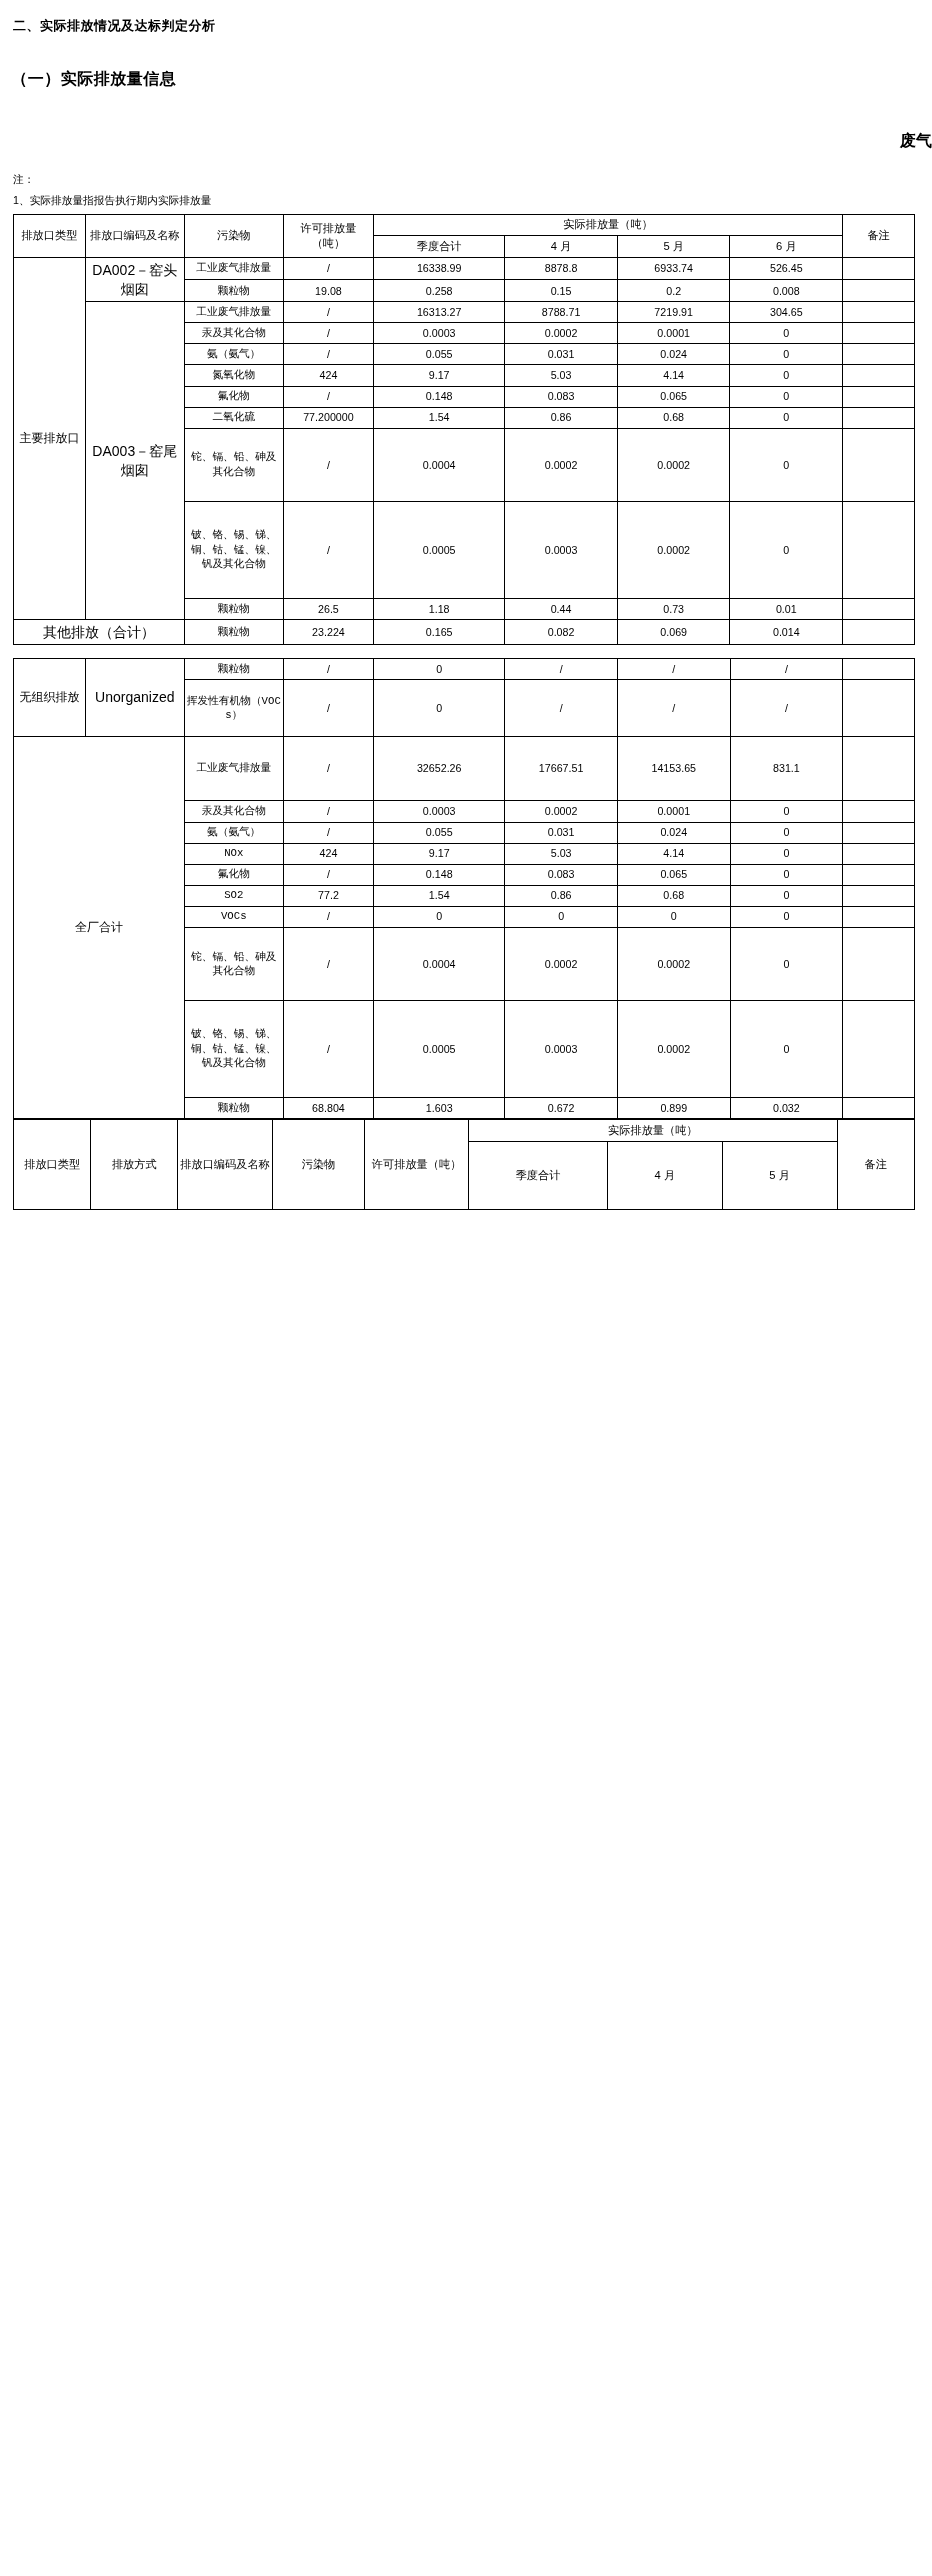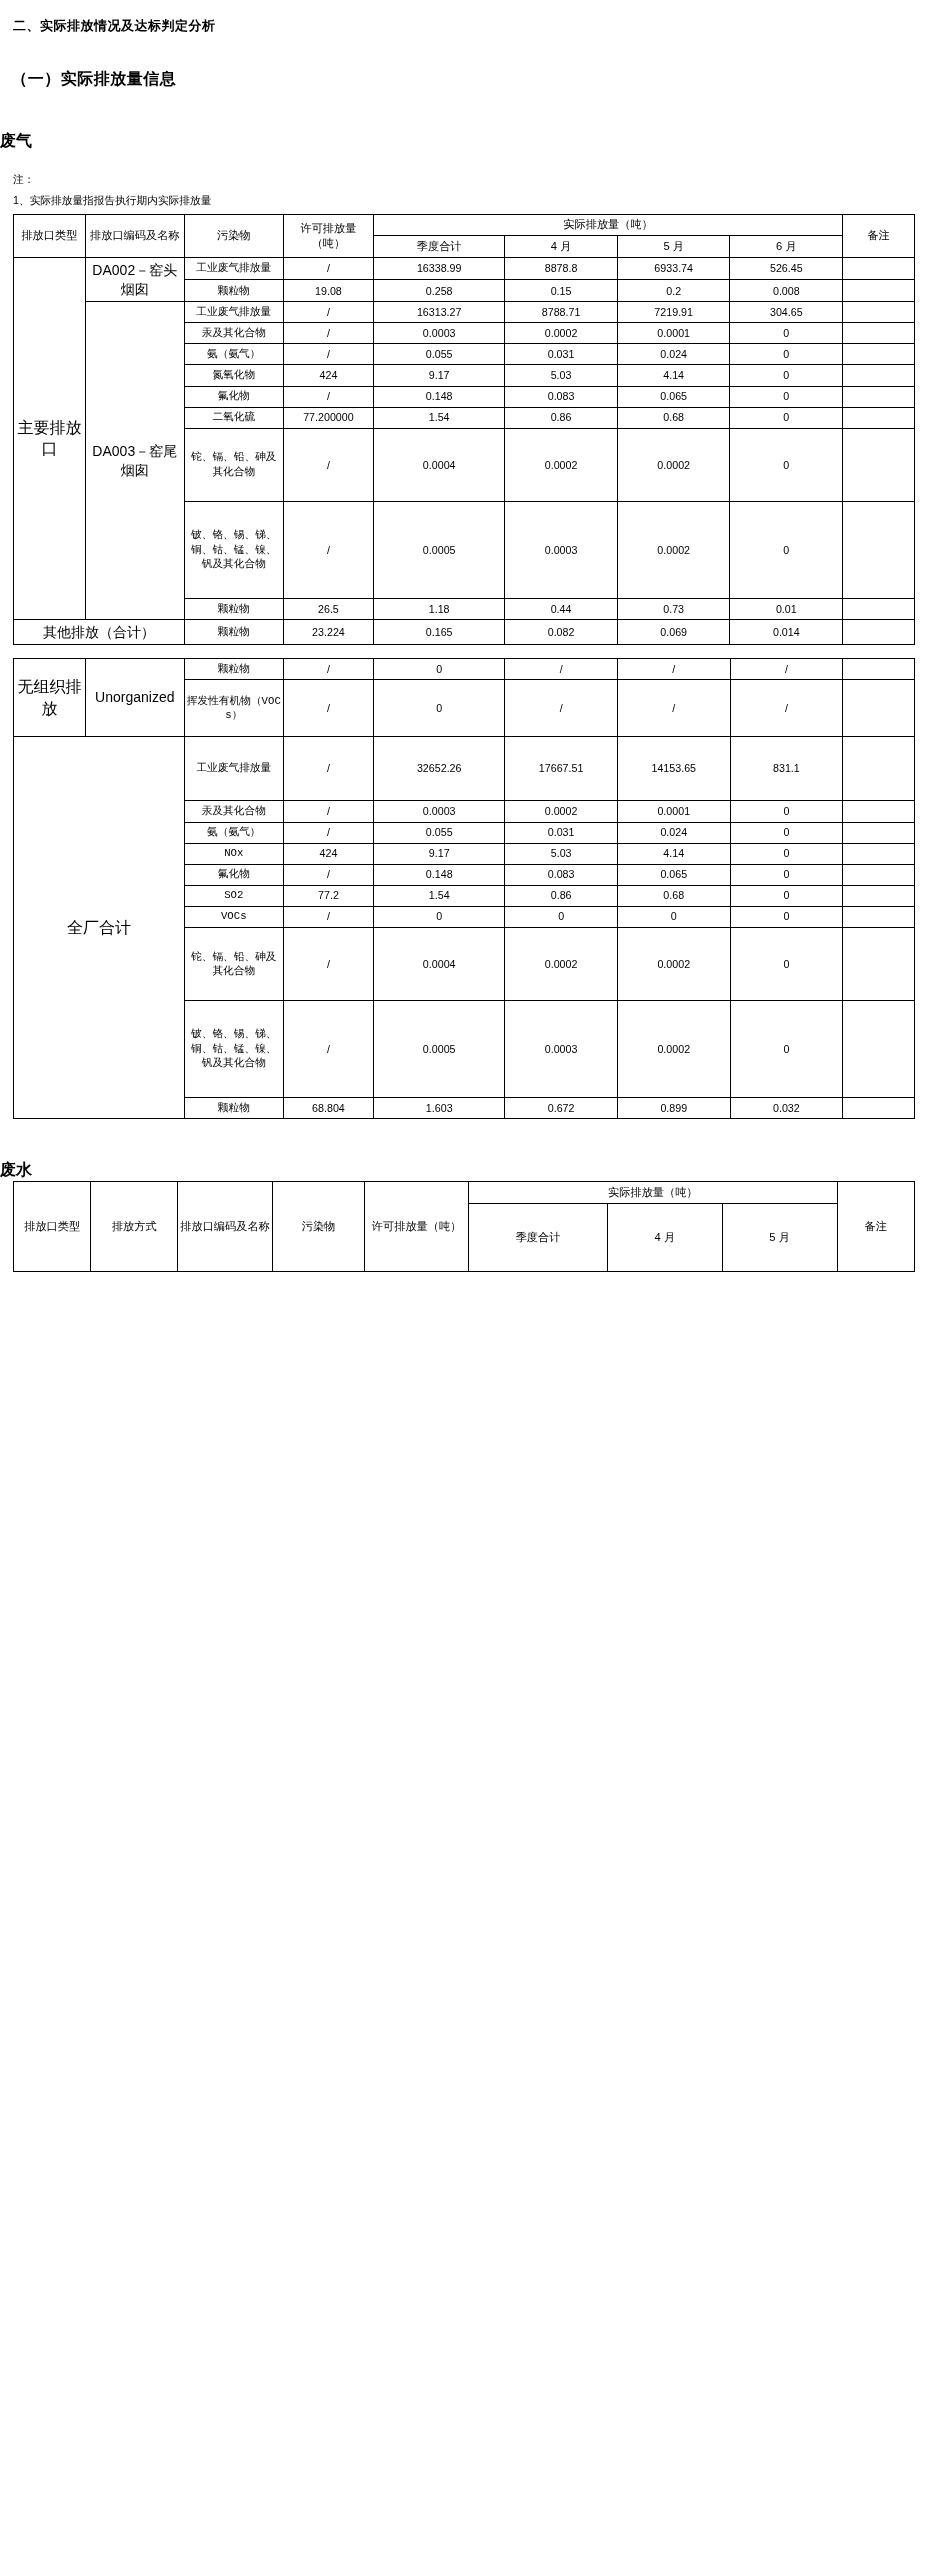--- a/index.html
+++ b/index.html
@@ -26,21 +26,21 @@
     margin: 17px 0 16px 13px;
     letter-spacing: 0.5px;
   }
   .h2 {
     font-size: 16px;
     font-weight: bold;
     margin: 34px 0 0 11.2px;
     letter-spacing: 0.5px;
   }
   .section-center {
-    text-align: left;
+    text-align: right;
     font-size: 16px;
     font-weight: bold;
     margin-top: 41px;
   }
   .note {
     font-size: 10.7px;
     margin: 20.5px 0 0 13px;
   }
   .note2 {
     font-size: 10.7px;
@@ -63,21 +63,21 @@
     word-break: break-all;
   }
   .hdr {
     font-size: 11.2px;
   }
   .wrap-narrow {
     padding-left: 5.6px;
     padding-right: 5.6px;
   }
   .big-label {
-    font-size: 16px;
+    font-size: 12px;
   }
   .tbl-gap { height: 13px; }
   .lbl-cell {
     font-size: 14px;
   }
   .pol-cell {
     text-align: center;
     font-family: Liberation Mono, monospace;
   }
   .sub-hdr td {
@@ -366,21 +366,20 @@
         <td>68.804</td>
         <td>1.603</td>
         <td>0.672</td>
         <td>0.899</td>
         <td>0.032</td>
         <td></td>
       </tr>
     </tbody>
   </table>
 
-  <div class="section-center">废水</div>
 
 
   <table class="rep">
     <colgroup>
       <col style="width:58px">
       <col style="width:65px">
       <col style="width:71px">
       <col style="width:69px">
       <col style="width:78px">
       <col style="width:104px">

